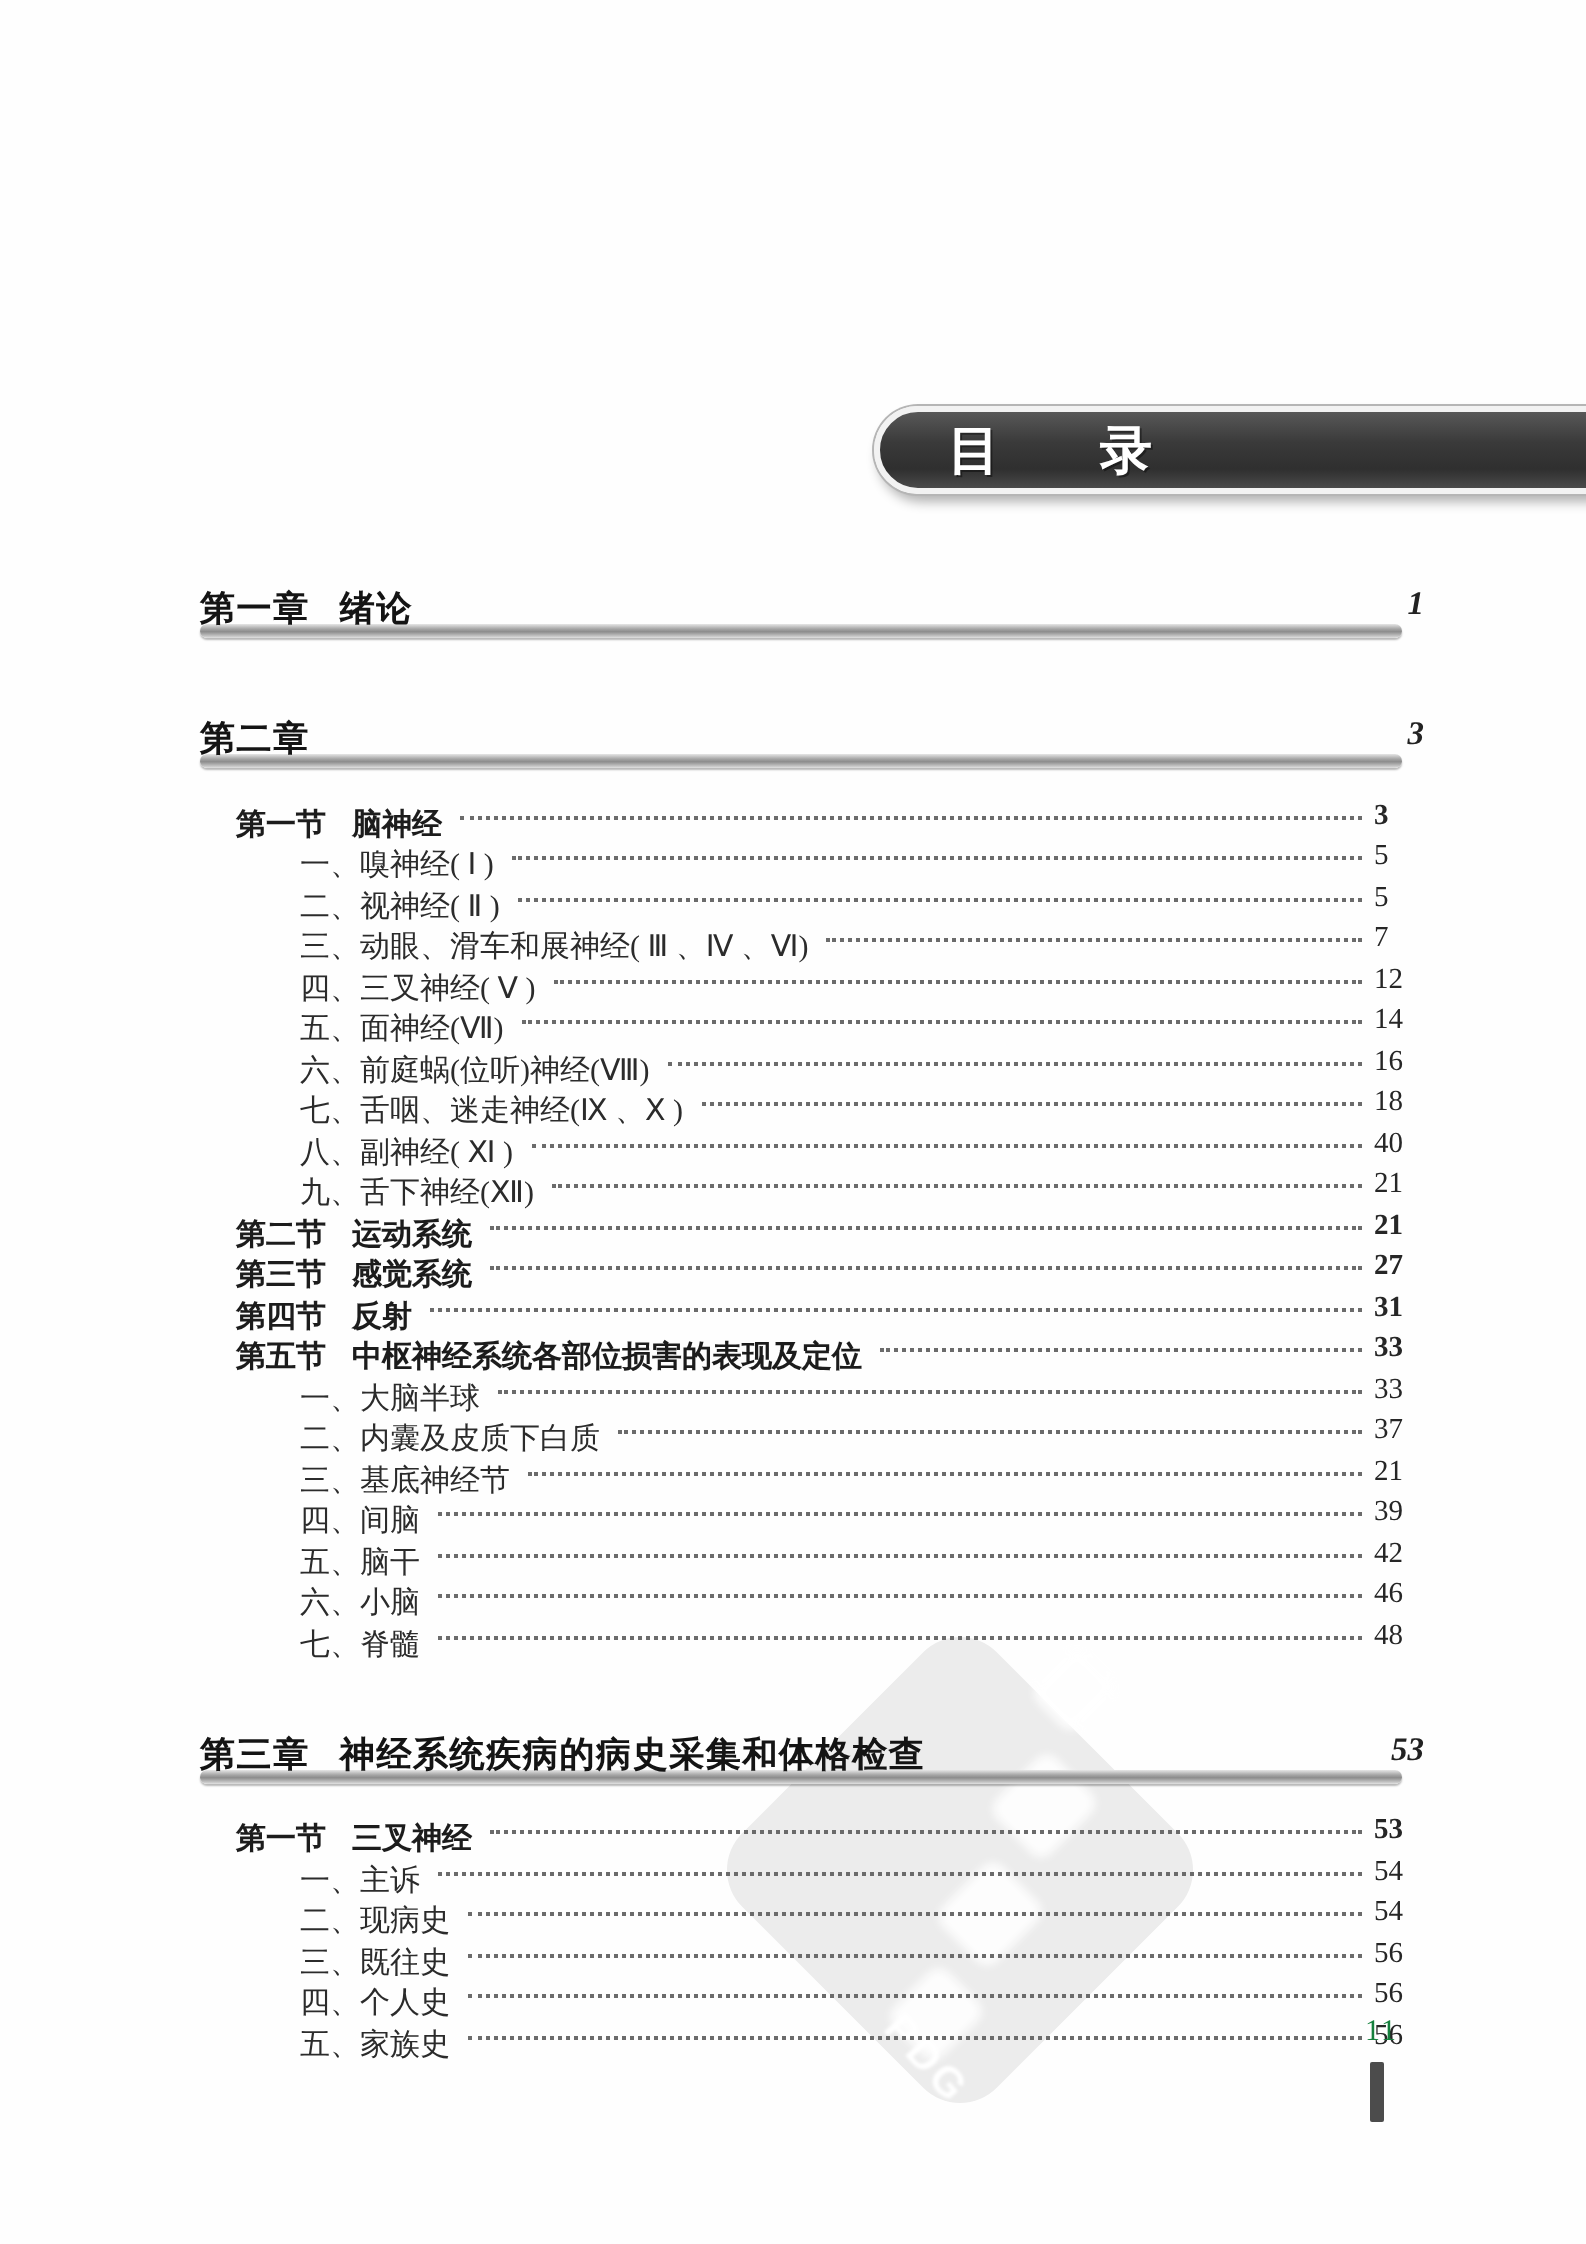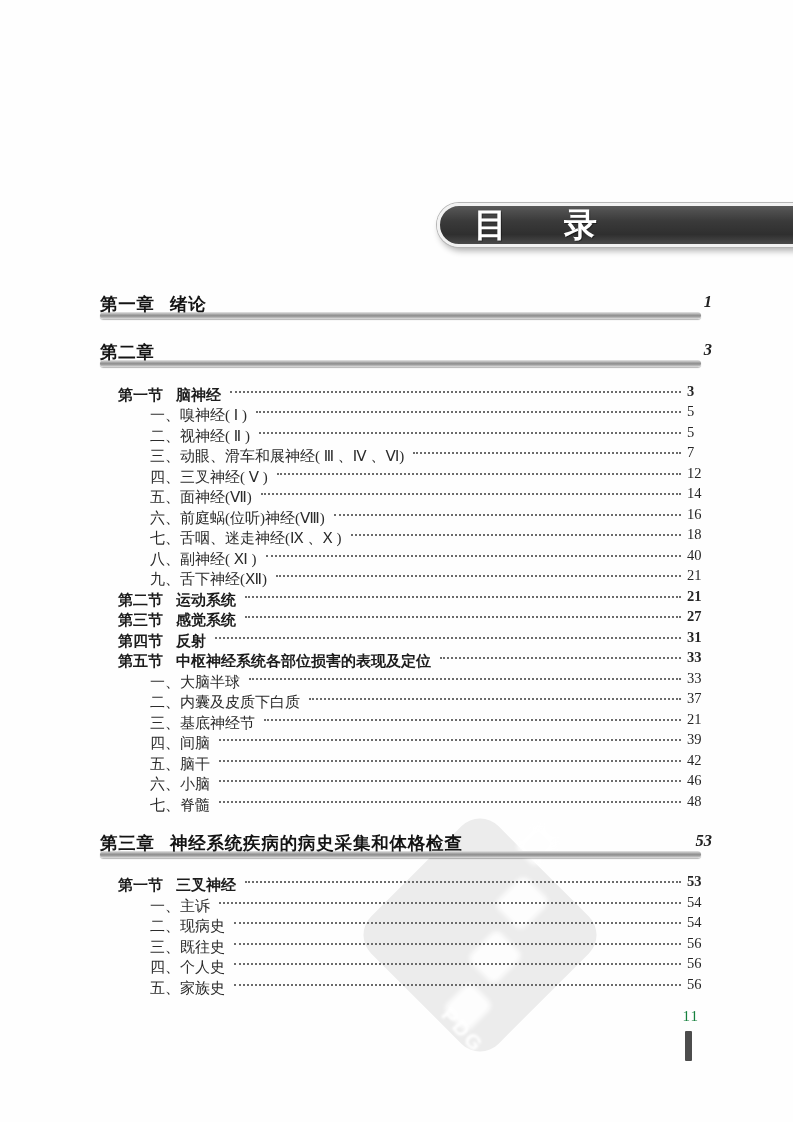--- a/index.html
+++ b/index.html
@@ -20,21 +20,21 @@
     height: 38px;
     background: linear-gradient(180deg, #585858 0%, #3a3a3a 40%, #2f2f2f 75%, #4a4a4a 100%);
     border: 3px solid #f2f2f2;
     border-radius: 24px;
     box-shadow: 0 0 0 1px #b5b5b5, 2px 4px 6px rgba(0,0,0,0.30);
     display: flex; align-items: center;
   }
   .header-pill-title {
     font-family: "Liberation Sans", sans-serif;
     font-weight: bold;
-    font-size: 33px;
+    font-size: 26px;
     color: #ffffff;
     letter-spacing: 12px;
     padding-left: 34px;
     white-space: nowrap;
     text-shadow: 1px 1px 0 rgba(0,0,0,0.4);
   }
 
   
   .watermark-diamond {
     position: absolute;
@@ -67,21 +67,21 @@
     z-index: 0;
   }
 
   
   .toc {
     position: absolute;
     left: 100px; top: 294px;
     width: 612px;
     z-index: 1;
   }
-  .chapter-heading { position: relative; margin-top: 23px; }
+  .chapter-heading { position: relative; margin-top: 40px; }
   .chapter-heading:first-child { margin-top: 0; }
   .ch-row {
     position: relative; z-index: 2;
     display: flex; align-items: flex-end;
     font-family: "Liberation Sans", sans-serif;
     font-weight: bold;
     font-size: 17.5px;
     letter-spacing: 0.8px;
     color: #141414;
     line-height: 21px;

